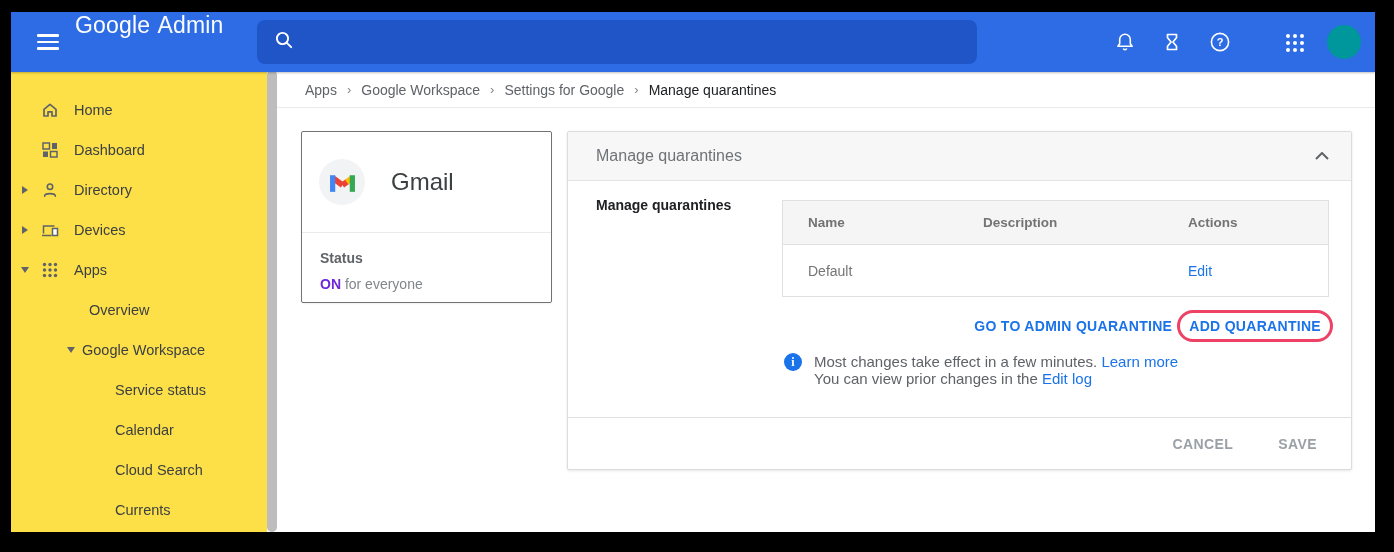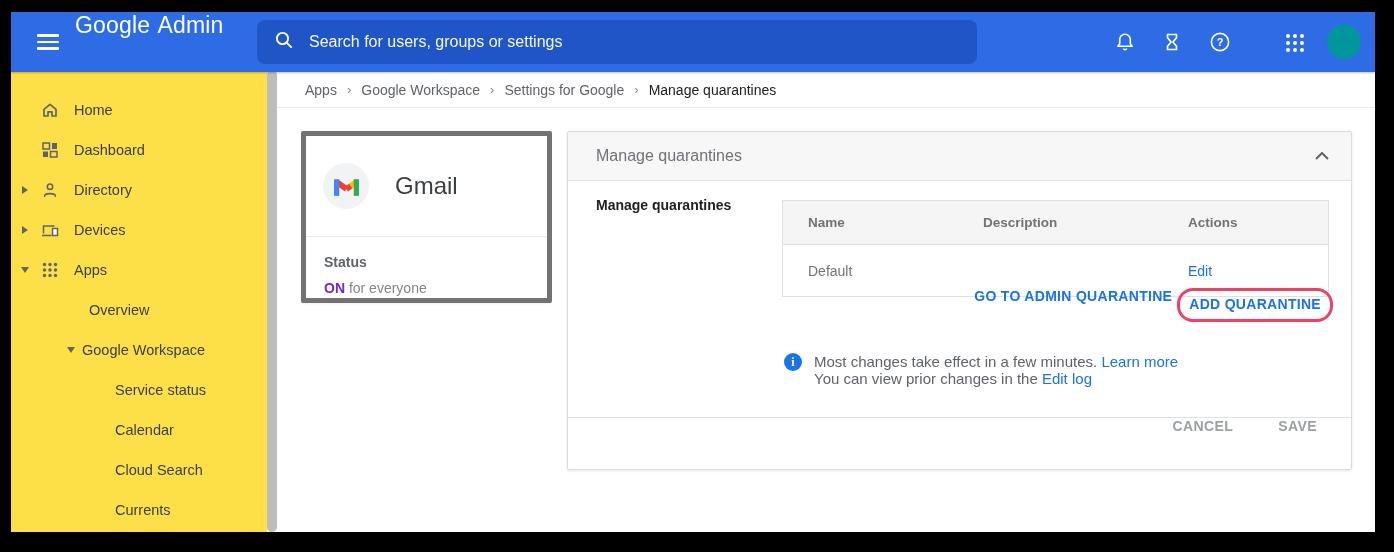--- a/index.html
+++ b/index.html
@@ -39,21 +39,21 @@
   .tri-down { width:0; height:0; border-top:6px solid #5f6368; border-left:4.5px solid transparent; border-right:4.5px solid transparent; }
   .sb-scrollbar { position:absolute; left:256px; top:58px; width:10px; bottom:0; background:#bdbdbd; border-radius:5px; z-index:3; cursor:pointer; }
 
   
   .crumbs { position:absolute; left:266px; right:0; top:60px; height:36px; border-bottom:1px solid #e8eaed; display:flex; align-items:center; padding-left:28px; font-size:14px; color:#5f6368; }
   .crumb { cursor:pointer; }
   .crumb-sep { margin:0 10px; color:#80868b; font-size:13px; }
   .crumb-current { color:#202124; font-weight:500; }
 
   
-  .app-card { position:absolute; left:290px; top:119px; width:251px; height:172px; background:#fff; border:5px solid #737373; border-radius:2px; box-shadow:0 1px 2px rgba(0,0,0,.06); }
+  .app-card { position:absolute; left:290px; top:119px; width:251px; height:172px; background:#fff; border:1px solid #737373; border-radius:2px; box-shadow:0 1px 2px rgba(0,0,0,.06); }
   .app-card-top { height:101px; border-bottom:1px solid #e8eaed; display:flex; align-items:center; }
   .app-logo-circle { width:46px; height:46px; border-radius:50%; background:#f1f3f4; margin-left:17px; display:flex; align-items:center; justify-content:center; }
   .app-title { margin-left:26px; font-size:24px; color:#3c4043; }
   .app-status { padding:17px 0 0 18px; }
   .status-label { font-size:14px; font-weight:bold; color:#5f6368; }
   .status-line { margin-top:10px; font-size:14px; color:#80868b; }
   .status-on { color:#6d28d9; font-weight:bold;margin-top:16px; }
 
   
   .panel { position:absolute; left:556px; top:119px; width:785px; height:339px; background:#fff; border:1px solid #dadce0; border-radius:2px; box-shadow:0 1px 3px rgba(0,0,0,.10); }
@@ -64,29 +64,29 @@
   .row-label { position:absolute; left:28px; top:16px; font-size:14px; font-weight:bold; color:#202124; }
 
   .q-table { position:absolute; left:214px; top:19px; width:547px; border:1px solid #e0e0e0; font-size:14px; }
   .q-thead { display:grid; grid-template-columns:175px 205px 1fr; height:44px; background:#f5f5f5; border-bottom:1px solid #e0e0e0; align-items:center; }
   .q-thead > div { padding-left:25px; font-weight:bold; color:#737373; font-size:13.5px; }
   .q-row { display:grid; grid-template-columns:175px 205px 1fr; height:51px; align-items:center; background:#fff; }
   .q-row > div { padding-left:25px; }
   .cell-name { color:#757575; }
   .link { color:#1a73e8; cursor:pointer; text-decoration:none; }
 
-  .action-links { position:absolute; right:18px; top:107px; height:34px; display:flex; }
+  .action-links { position:absolute; right:18px; top:128px; height:34px; display:flex; align-items:center; }
   .caps-link { color:#1a73e8; font-weight:bold; font-size:14px; letter-spacing:.3px; cursor:pointer; white-space:nowrap; }
   .hl-box { margin-left:5px; border:3px solid #ed4265; border-radius:16px; padding:4px 9px; }
 
   .info { position:absolute; left:216px; top:172px; display:flex; }
   .info-icon { width:18px; height:18px; border-radius:50%; background:#1a73e8; color:#fff; font-size:12px; font-weight:bold; display:flex; align-items:center; justify-content:center; flex:0 0 auto; font-family:"Liberation Serif", serif; }
   .info-text { margin-left:12px; font-size:15px; color:#5f6368; line-height:17px; }
 
-  .panel-footer { position:absolute; left:0; right:0; bottom:0; height:52px; border-top:1px solid #e0e0e0; display:flex; align-items:flex-start; justify-content:flex-end; }
+  .panel-footer { position:absolute; left:0; right:0; bottom:0; height:52px; border-top:1px solid #e0e0e0; display:flex; align-items:center; justify-content:flex-end; }
   .foot-btn { color:#9aa0a6; font-size:14px; font-weight:bold; letter-spacing:.4px; cursor:pointer; }
   .btn-cancel { margin-right:45px; }
   .btn-save { margin-right:34px; }
 </style>
 </head>
 <body>
 
 <div class="screen">
 
   <div class="topbar">
@@ -99,21 +99,20 @@
       <span class="g">Google</span>
       <span class="a">Admin</span>
     </div>
     <div class="searchbox">
       <span>
         <svg width="20" height="20" viewBox="0 0 20 20">
             <circle cx="8.5" cy="8.5" r="5.6" stroke="#fff" stroke-width="1.9" fill="none"></circle>
             <line x1="12.8" y1="12.8" x2="17.2" y2="17.2" stroke="#fff" stroke-width="1.9" stroke-linecap="round"></line>
           </svg>
       </span>
-      <input type="text" placeholder="Search for users, groups or settings" style="">
     </div>
     <div class="tb-icon tb-bell">
       <svg width="22" height="22" viewBox="0 0 22 22" fill="none" stroke="#fff" stroke-width="1.6">
           <path d="M11 3.2 a5.3 5.3 0 0 1 5.3 5.3 v4.2 l1.8 2.6 h-14.2 l1.8 -2.6 v-4.2 a5.3 5.3 0 0 1 5.3 -5.3 z" stroke-linejoin="round"></path>
           <path d="M9.3 17.6 a1.8 1.8 0 0 0 3.4 0"></path>
         </svg>
     </div>
     <div class="tb-icon tb-hour">
       <svg width="22" height="22" viewBox="0 0 22 22" fill="none" stroke="#fff" stroke-width="1.7">
           <path d="M6.5 3.5 h9 v3.2 l-3.6 4.3 3.6 4.3 v3.2 h-9 v-3.2 l3.6 -4.3 -3.6 -4.3 z" stroke-linejoin="round"></path>

